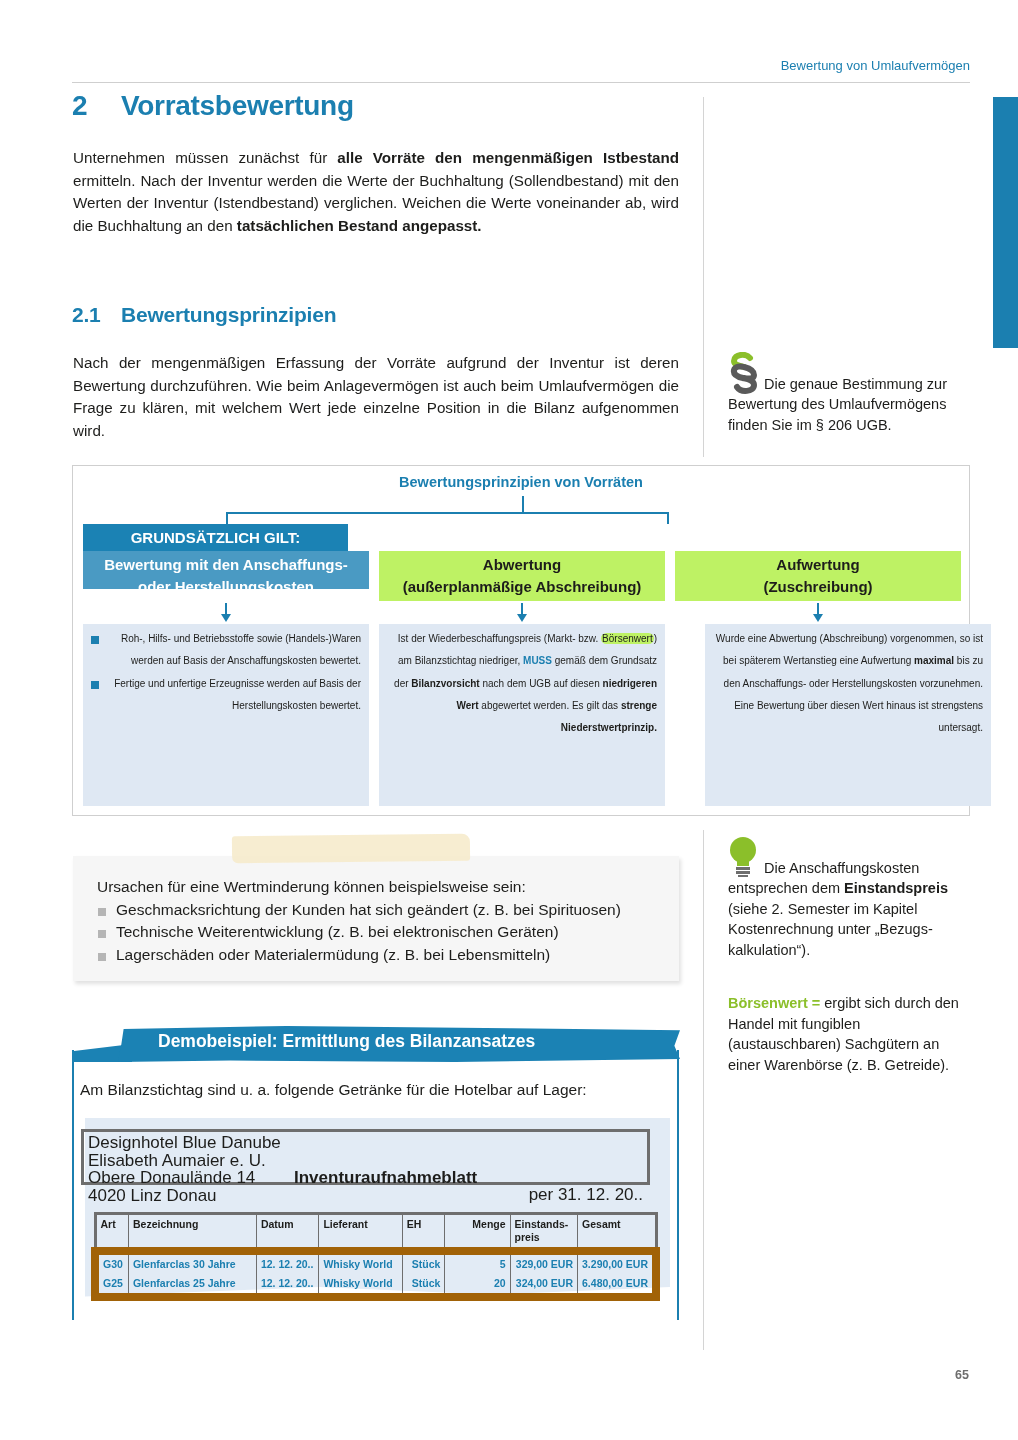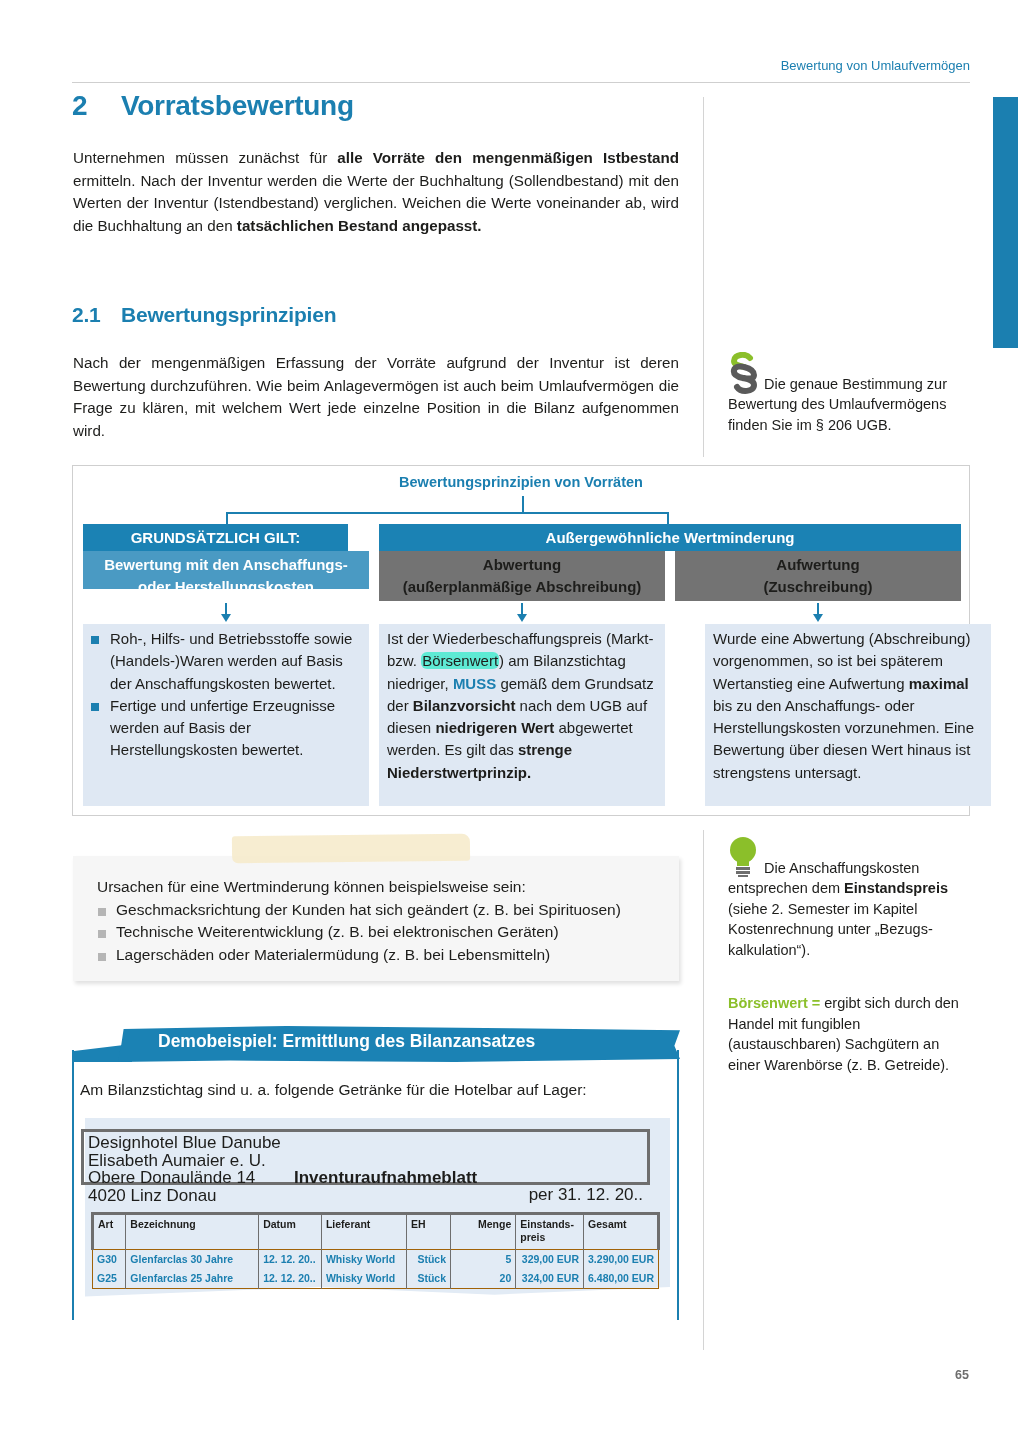--- a/index.html
+++ b/index.html
@@ -23,29 +23,29 @@
   .para-icon { display: inline-block; width: 32px; height: 42px; position: relative; vertical-align: bottom; margin-right: 4px; }
   .bulb-icon { display: inline-block; width: 32px; height: 42px; position: relative; vertical-align: bottom; margin-right: 4px; }
   .green { color: #8bbf2a; font-weight: bold; }
 
   
   .diagram { position: absolute; left: 72px; top: 465px; width: 898px; height: 351px; border: 1px solid #cfcfcf; background: #fff; }
   .diag-title { position: absolute; left: 0; right: 0; top: 8px; text-align: center; font-size: 14.5px; color: #1b7fb0; font-weight: bold; }
   .conn { position: absolute; background: #1b7fb0; }
   .box-hdr { position: absolute; height: 27px; background: #1b82b4; color: #fff; font-size: 15px; font-weight: bold; text-align: center; line-height: 27px; }
   .box-sub-dark { position: absolute; background: #4a9ac3; color: #fff; font-size: 15px; font-weight: bold; text-align: center; line-height: 22px; padding-top: 3px; }
-  .box-sub-light { position: absolute; background: #737373; color: #1d1d1b; font-size: 15px; font-weight: bold; text-align: center; line-height: 22px; padding-top: 3px; }
+  .box-sub-light { position: absolute; background: #bef264; color: #1d1d1b; font-size: 15px; font-weight: bold; text-align: center; line-height: 22px; padding-top: 3px; }
   .arrow { position: absolute; width: 0; height: 0; }
   .arrow .stem { position: absolute; left: -1px; top: 0; width: 2px; height: 12px; background: #1b7fb0; }
   .arrow .tip { position: absolute; left: -5px; top: 11px; border-left: 5px solid transparent; border-right: 5px solid transparent; border-top: 8px solid #1b7fb0; }
-  .box-body { position: absolute; background: #dfe8f3; font-size: 15px; line-height: 22.3px; color: #1d1d1b; padding: 4px 8px; }
+  .box-body { position: absolute; background: #dfe8f3; font-size: 10px; line-height: 22.3px; color: #1d1d1b; padding: 4px 8px; text-align: right; }
   .box-body ul { list-style: none; }
   .box-body li { position: relative; padding-left: 27px; }
   .box-body li::before { content: ""; position: absolute; left: 8px; top: 8px; width: 8px; height: 8px; background: #1b7fb0; }
-  .hl { background: #5eead4; border-radius: 6px; padding: 0 1px; }
+  .hl { background: #bef264; border-radius: 6px; padding: 0 1px; }
   .blue-bold { color: #1b7fb0; font-weight: bold; }
 
   
   .tape { position: absolute; left: 232px; top: 835px; width: 238px; height: 27px; background: #f6ebcc; border-radius: 3px 8px 3px 6px; transform: rotate(-0.6deg); opacity: 0.9; }
   .note-card { position: absolute; left: 73px; top: 856px; width: 606px; height: 125px; background: #f6f6f6; box-shadow: 2px 3px 4px rgba(0,0,0,0.12); }
   .note-text { position: absolute; left: 24px; top: 20px; font-size: 15.5px; line-height: 22.5px; color: #1d1d1b; }
   .note-text ul { list-style: none; }
   .note-text li { position: relative; padding-left: 19px; }
   .note-text li::before { content: ""; position: absolute; left: 1px; top: 9px; width: 8px; height: 8px; background: #b5b5b5; }
 
@@ -57,21 +57,21 @@
   .demo-intro { position: absolute; left: 80px; top: 1081px; font-size: 15.5px; color: #1d1d1b; }
 
   .inv-bg { position: absolute; left: 85px; top: 1118px; width: 585px; height: 192px; background: #e2ebf5; clip-path: polygon(0 0, 100% 0, 100% 88%, 70% 92%, 40% 88%, 0 93%); }
   .inv-head { position: absolute; left: 81px; top: 1129px; width: 569px; height: 56px; border: 3px solid #6e6e6e; padding: 2px 4px; font-size: 17px; line-height: 17.5px; color: #1d1d1b; }
   .inv-title { position: absolute; left: 210px; top: 37px; font-weight: bold; }
   .inv-date { position: absolute; right: 4px; top: 54px; }
 
   .inv-table { position: absolute; left: 91px; top: 1212px; width: 569px; border-collapse: collapse; font-size: 10.5px; }
   .inv-table th { font-weight: bold; text-align: left; vertical-align: top; padding: 3px 4px; height: 36px; border-left: 1px solid #6e6e6e; color: #1d1d1b; line-height: 13px; }
   .inv-table thead tr { border: 3px solid #6e6e6e; border-bottom: none; }
-  .inv-table tbody { border: 1px solid #a16207; }
+  .inv-table tbody { border: 8px solid #a16207; }
   .inv-table td { padding: 2px 4px; border-left: 1px solid #6e6e6e; color: #1b7fb0; font-weight: bold; line-height: 15px; white-space: nowrap; }
   .inv-table th:first-child, .inv-table td:first-child { border-left: none; }
   .c { text-align: right; margin-top: 33px; }
   .r { text-align: right !important; }
 
   .page-num { position: absolute; left: 955px; top: 1368px; font-size: 12.5px; color: #6e6e6e; font-weight: bold; }
 </style>
 </head>
 <body>
 
@@ -102,21 +102,20 @@
 </div>
 
 <div class="diagram">
   <div class="diag-title">Bewertungsprinzipien von Vorräten</div>
   <div class="conn" style="left:449px;top:30px;width:2px;height:17px;"></div>
   <div class="conn" style="left:153px;top:46px;width:443px;height:2px;"></div>
   <div class="conn" style="left:153px;top:46px;width:2px;height:12px;"></div>
   <div class="conn" style="left:594px;top:46px;width:2px;height:12px;"></div>
 
   <div class="box-hdr" style="left:10px;top:58px;width:265px;">GRUNDSÄTZLICH GILT:</div>
-  <div class="box-hdr" style="left:306px;top:58px;width:582px;">Außergewöhnliche Wertminderung</div>
 
   <div class="box-sub-dark" style="left:10px;top:85px;width:286px;height:38px;">
     <div>Bewertung mit den Anschaffungs-</div>
     <div>oder Herstellungskosten</div>
   </div>
   <div class="box-sub-light" style="left:306px;top:85px;width:286px;height:50px;">
     <div>Abwertung</div>
     <div>(außerplanmäßige Abschreibung)</div>
   </div>
   <div class="box-sub-light" style="left:602px;top:85px;width:286px;height:50px;">

